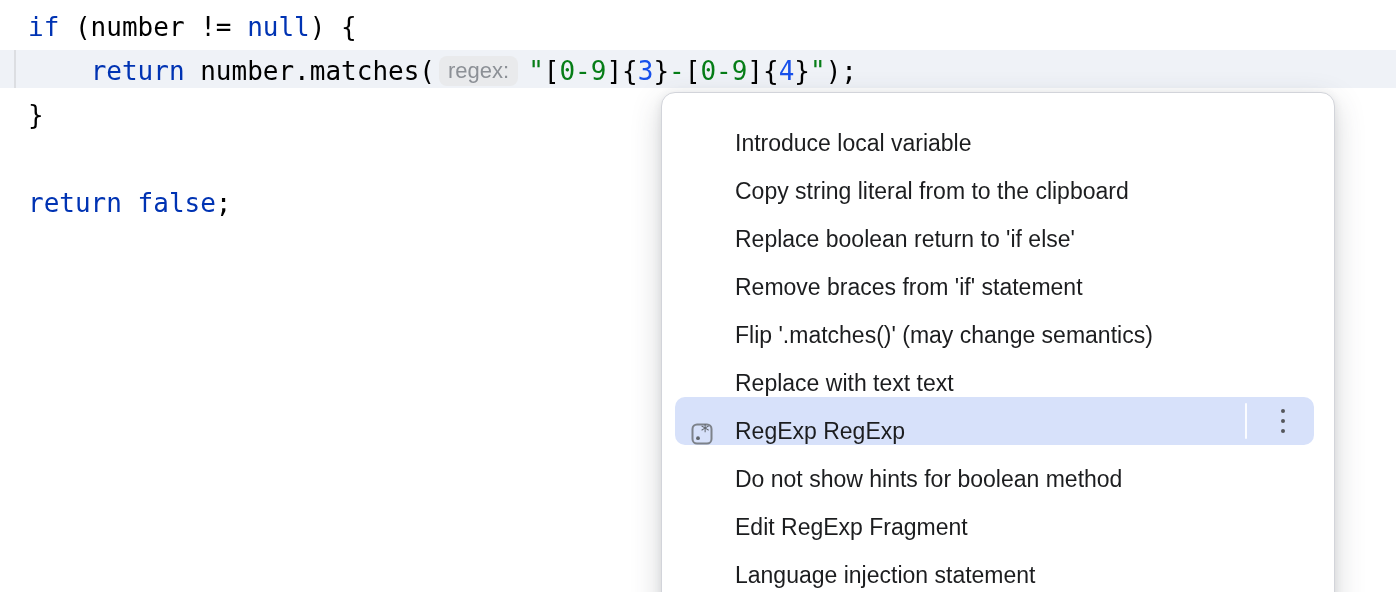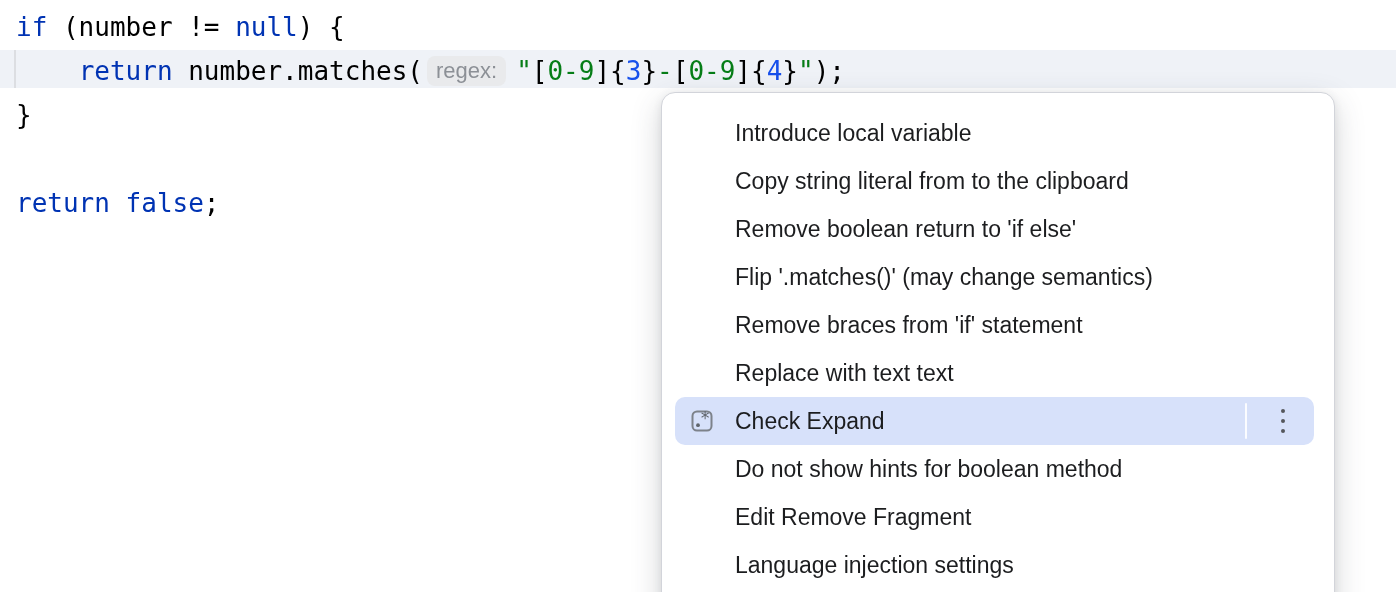--- a/index.html
+++ b/index.html
@@ -23,21 +23,21 @@
     background: #EFF2F7;
   }
   .indent-guide {
     position: absolute;
     left: 14px; top: 50px;
     width: 2px; height: 38px;
     background: #DCDEE2;
   }
   .code {
     position: absolute;
-    left: 16px; top: 5px;
+    left: 28px; top: 5px;
     font-family: "DejaVu Sans Mono", monospace;
     font-size: 26px;
     line-height: 44px;
     white-space: pre;
     color: #000000;
   }
   .code-line { height: 44px; }
   .tok-keyword { color: #0033B3; }
   .tok-plain   { color: #000000; }
   .tok-string  { color: #067D17; }
@@ -63,21 +63,21 @@
     background: #ffffff;
     border: 1px solid #D2D4DA;
     border-radius: 14px;
     box-shadow: 0 10px 30px rgba(60,65,75,0.22), 0 2px 8px rgba(60,65,75,0.10);
     padding: 16px 20px 12px 13px;
     z-index: 10;
   }
   .menu-item {
     height: 48px;
     display: flex;
-    align-items: center;
+    align-items: flex-end;
     padding-left: 16px;
     border-radius: 10px;
     font-size: 23px;
     color: #1C1D1F;
     cursor: default;
   }
   .menu-item.selected { background: #D7E1FA; }
   .icon-slot {
     width: 22px; height: 22px;
     margin-right: 22px;
@@ -121,55 +121,55 @@
     <div class="menu-item">
       <span class="icon-slot"></span>
       <span>Introduce local variable</span>
     </div>
     <div class="menu-item">
       <span class="icon-slot"></span>
       <span>Copy string literal from to the clipboard</span>
     </div>
     <div class="menu-item">
       <span class="icon-slot"></span>
-      <span>Remove boolean return to 'if else'</span>
+      <span>Replace boolean return to 'if else'</span>
+    </div>
+    <div class="menu-item">
+      <span class="icon-slot"></span>
+      <span>Remove braces from 'if' statement</span>
     </div>
     <div class="menu-item">
       <span class="icon-slot"></span>
       <span>Flip '.matches()' (may change semantics)</span>
-    </div>
-    <div class="menu-item">
-      <span class="icon-slot"></span>
-      <span>Remove braces from 'if' statement</span>
     </div>
     <div class="menu-item">
       <span class="icon-slot"></span>
       <span>Replace with text text</span>
     </div>
     <div class="menu-item selected">
       <span class="icon-slot"><svg width="22" height="22" viewBox="0 0 22 22">
           <rect x="1.5" y="1.5" width="19" height="19" rx="4.5" fill="none" stroke="#7D828A" stroke-width="2"></rect>
           <circle cx="7" cy="15.2" r="1.9" fill="#5F646B"></circle>
           <text x="14" y="13.5" text-anchor="middle" font-size="17" font-family="DejaVu Sans Mono, monospace" fill="#5F646B">*</text>
         </svg></span>
-      <span>Check Expand</span>
+      <span>RegExp RegExp</span>
       <span class="more-wrap">
         <span class="more-sep"></span>
         <span class="kebab">
           <i></i>
           <i></i>
           <i></i>
         </span>
       </span>
     </div>
     <div class="menu-item">
       <span class="icon-slot"></span>
       <span>Do not show hints for boolean method</span>
     </div>
     <div class="menu-item">
       <span class="icon-slot"></span>
-      <span>Edit Remove Fragment</span>
+      <span>Edit RegExp Fragment</span>
     </div>
     <div class="menu-item">
       <span class="icon-slot"></span>
-      <span>Language injection settings</span>
+      <span>Language injection statement</span>
     </div>
   </div>
 
 </body></html>

